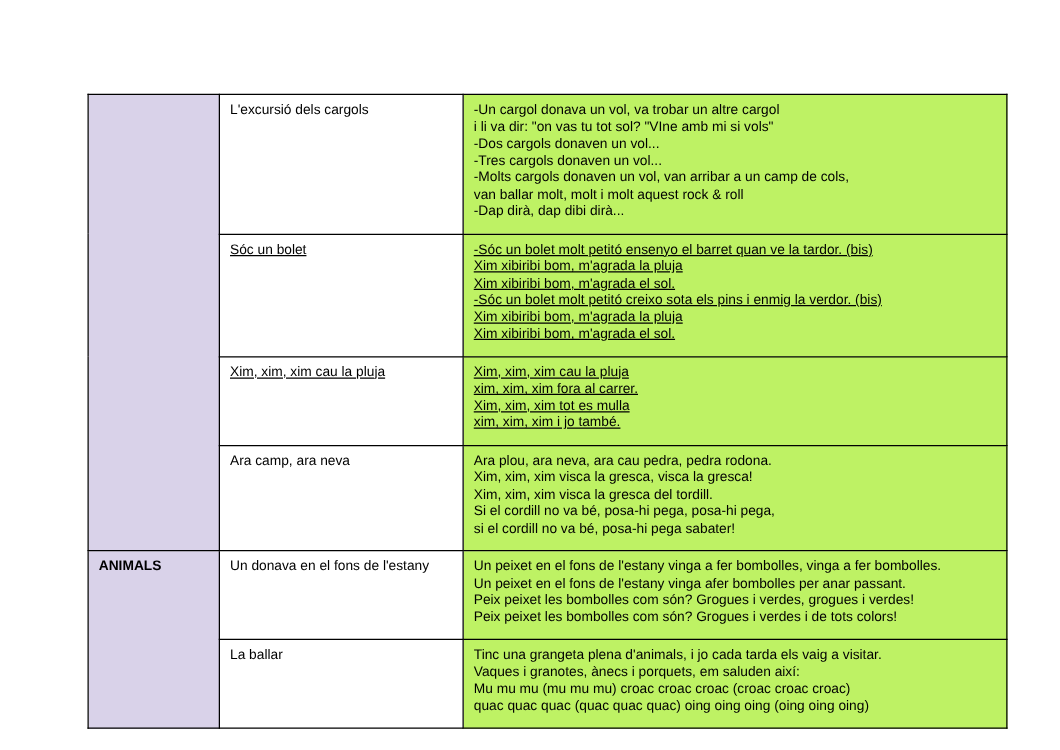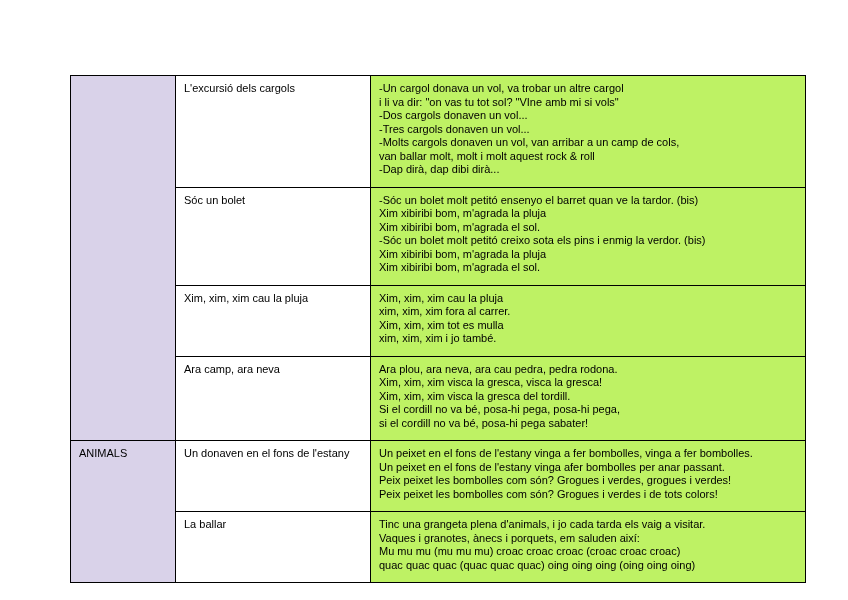--- a/index.html
+++ b/index.html
@@ -31,34 +31,34 @@
     vertical-align: top;
     padding: 6px 8px 10px 8px;
     font-size: 11px;
     line-height: 13.5px;
   }
   td.cat {
     width: 88px;
     background: #d9d2e9;
   }
   td.cat.bold {
-    font-weight: normal;
+    font-weight: bold;
   }
   td.title {
     width: 178px;
     background: #ffffff;
   }
   td.lyrics {
     width: 418px;
     background: #bef264;
     white-space: pre-line;
   }
   tr.r1 td { height: 82px; }
-  tr.r2 td { height: 74px; }
-  tr.r3 td { height: 50px; }
+  tr.r2 td { height: 74px; text-decoration: underline; }
+  tr.r3 td { height: 50px; text-decoration: underline; }
   tr.r4 td { height: 58px; }
   tr.r5 td { height: 50px; }
   tr.r6 td { height: 48px; }
 </style>
 </head>
 <body>
 
 <div class="sheet">
   <table class="songs">
     <tbody>
@@ -92,21 +92,21 @@
     <tr class="r4">
       <td class="title">Ara camp, ara neva</td>
       <td class="lyrics">Ara plou, ara neva, ara cau pedra, pedra rodona.
 Xim, xim, xim visca la gresca, visca la gresca!
 Xim, xim, xim visca la gresca del tordill.
 Si el cordill no va bé, posa-hi pega, posa-hi pega,
 si el cordill no va bé, posa-hi pega sabater!</td>
     </tr>
     <tr class="r5">
       <td class="cat bold" rowspan="2">ANIMALS</td>
-      <td class="title">Un donaven en el fons de l'estany</td>
+      <td class="title">Un donava en el fons de l'estany</td>
       <td class="lyrics">Un peixet en el fons de l'estany vinga a fer bombolles, vinga a fer bombolles.
 Un peixet en el fons de l'estany vinga afer bombolles per anar passant.
 Peix peixet les bombolles com són? Grogues i verdes, grogues i  verdes!
 Peix peixet les bombolles com són? Grogues i verdes i de tots colors!</td>
     </tr>
     <tr class="r6">
       <td class="title">La ballar</td>
       <td class="lyrics">Tinc una grangeta plena d'animals, i jo cada tarda els vaig a visitar.
 Vaques i granotes, ànecs i porquets, em saluden així:
 Mu mu mu (mu mu mu) croac croac croac (croac croac croac)

